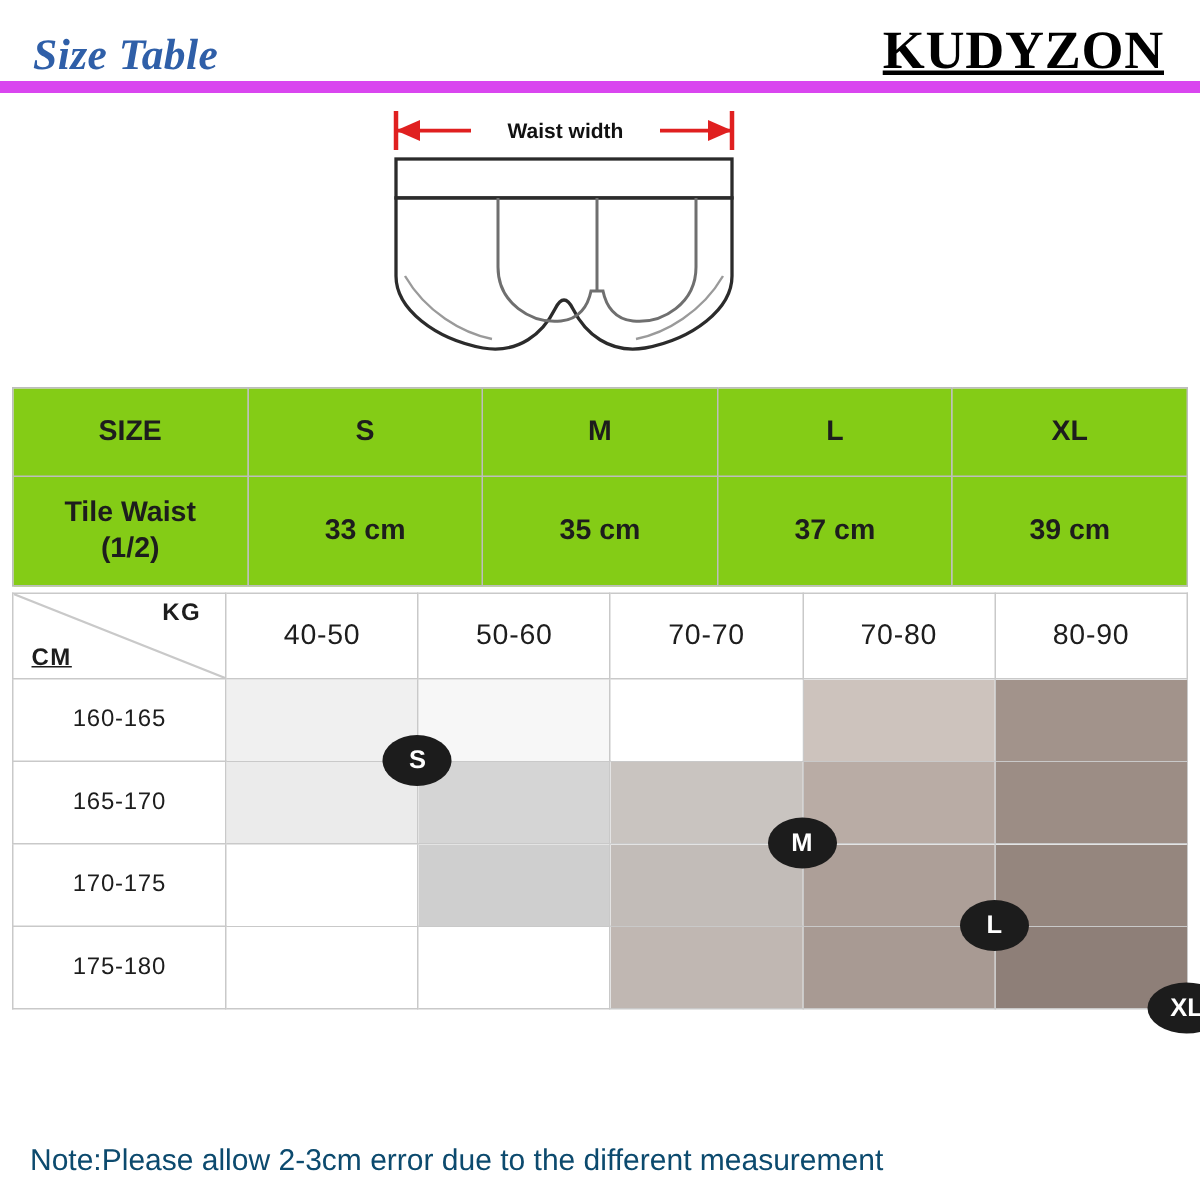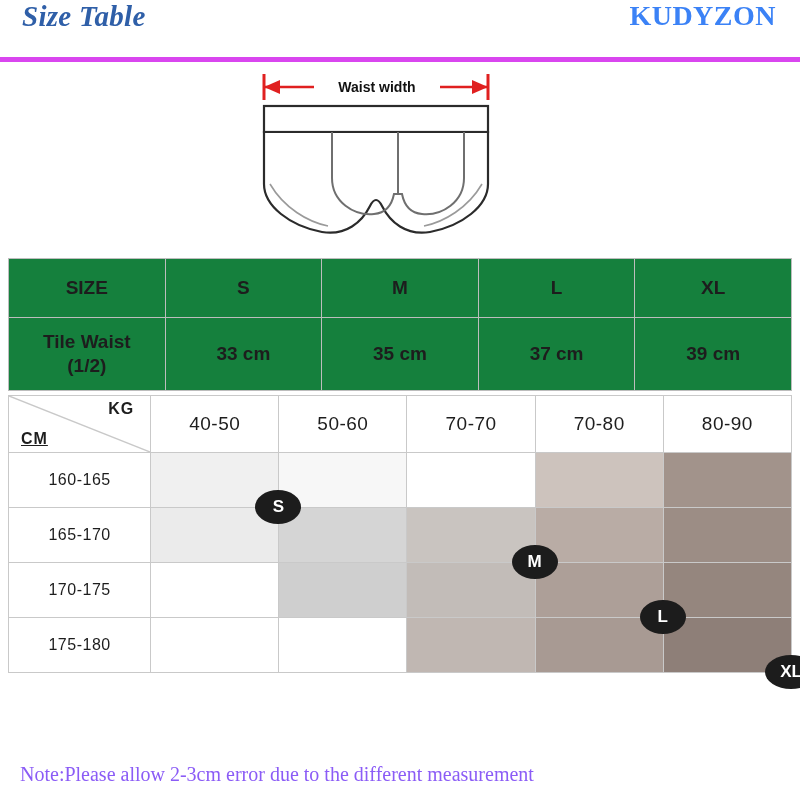--- a/index.html
+++ b/index.html
@@ -18,41 +18,42 @@
     position: relative;
     width: 800px;
     height: 800px;
     background: #ffffff;
   }
 
   
   .header {
     position: relative;
     height: 62px;
-    border-bottom: 5px solid #d946ef;
+    border-bottom: 8px solid #d946ef;
     box-sizing: border-box;
     display: flex;
-    align-items: flex-start;
+    align-items: flex-end;
     justify-content: space-between;
     padding: 0 24px 0 22px;
   }
   .header-title {
     font-family: "Liberation Serif", serif;
     font-style: italic;
     font-weight: bold;
     font-size: 29px;
     color: #2f5fa8;
     letter-spacing: 0.3px;
   }
   .header-brand {
     font-family: "Liberation Serif", serif;
     font-weight: bold;
-    font-size: 28px;
-    color: #3b82f6;
+    font-size: 36px;
+    color: #000000;
     letter-spacing: 0.5px;
+    text-decoration: underline;
   }
 
   
   .illustration {
     position: relative;
     height: 196px;
   }
   .illustration svg {
     position: absolute;
     left: 50%;
@@ -64,21 +65,21 @@
   .size-table {
     width: 784px;
     margin: 0 auto;
     border-collapse: collapse;
     table-layout: fixed;
     background: #f3f3f3;
   }
   .size-table td, .size-table th {
     border: 1px solid #bdbdbd;
     text-align: center;
-    background: #15803d;
+    background: #84cc16;
     color: #1d1d1d;
   }
   .size-table tr.head td {
     height: 56px;
     font-size: 19px;
     font-weight: bold;
   }
   .size-table tr.row td {
     height: 70px;
     font-size: 19px;
@@ -166,22 +167,21 @@
     z-index: 3;
   }
   .badge.wide { width: 52px; }
 
   
   .note {
     position: absolute;
     left: 20px;
     bottom: 14px;
     font-size: 20px;
-    color: #8b5cf6;
-    font-family: Liberation Serif, serif;
+    color: #0c4a6e;
   }
 </style>
 </head>
 <body>
 
 <div id="page">
 
   <div class="header">
     <div class="header-title">Size Table</div>
     <div class="header-brand">KUDYZON</div>

